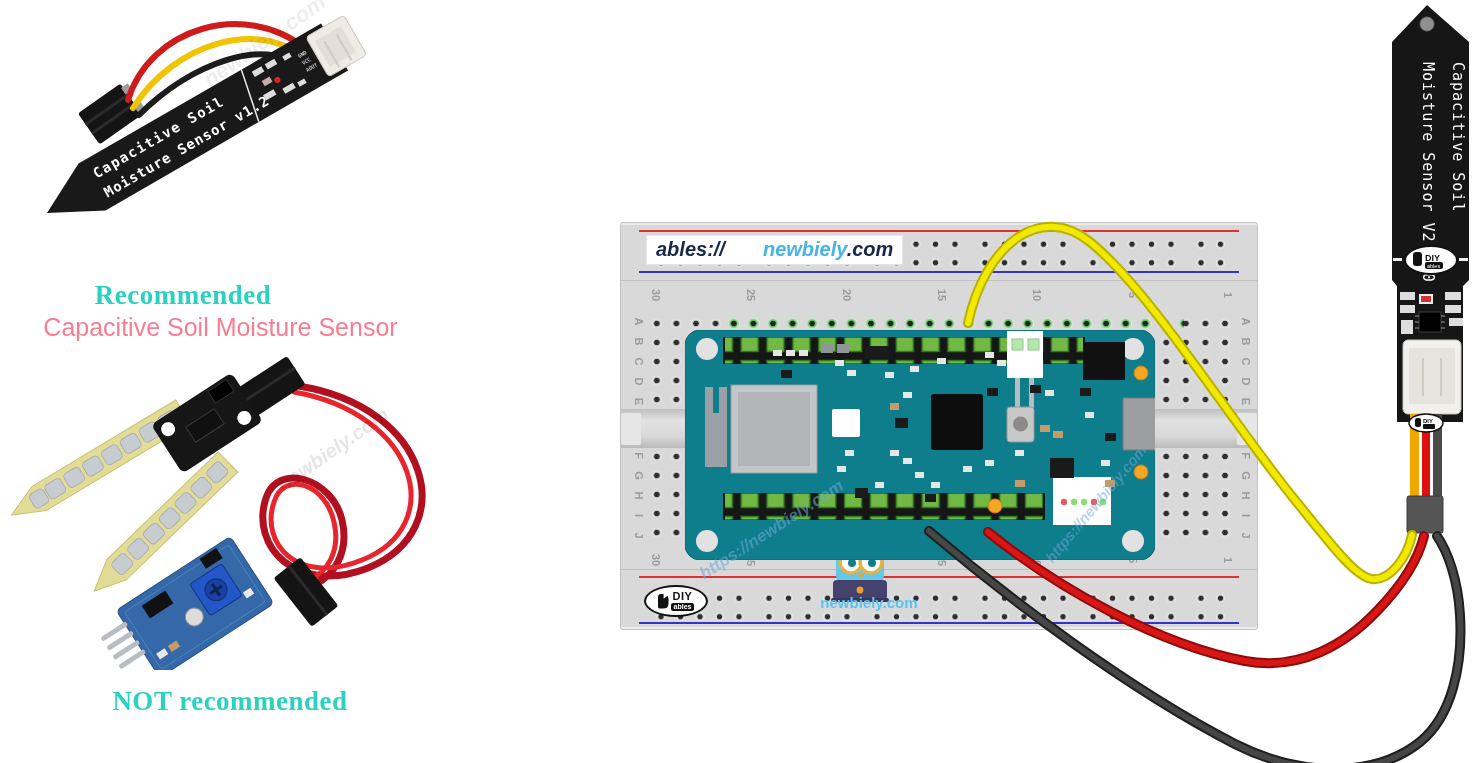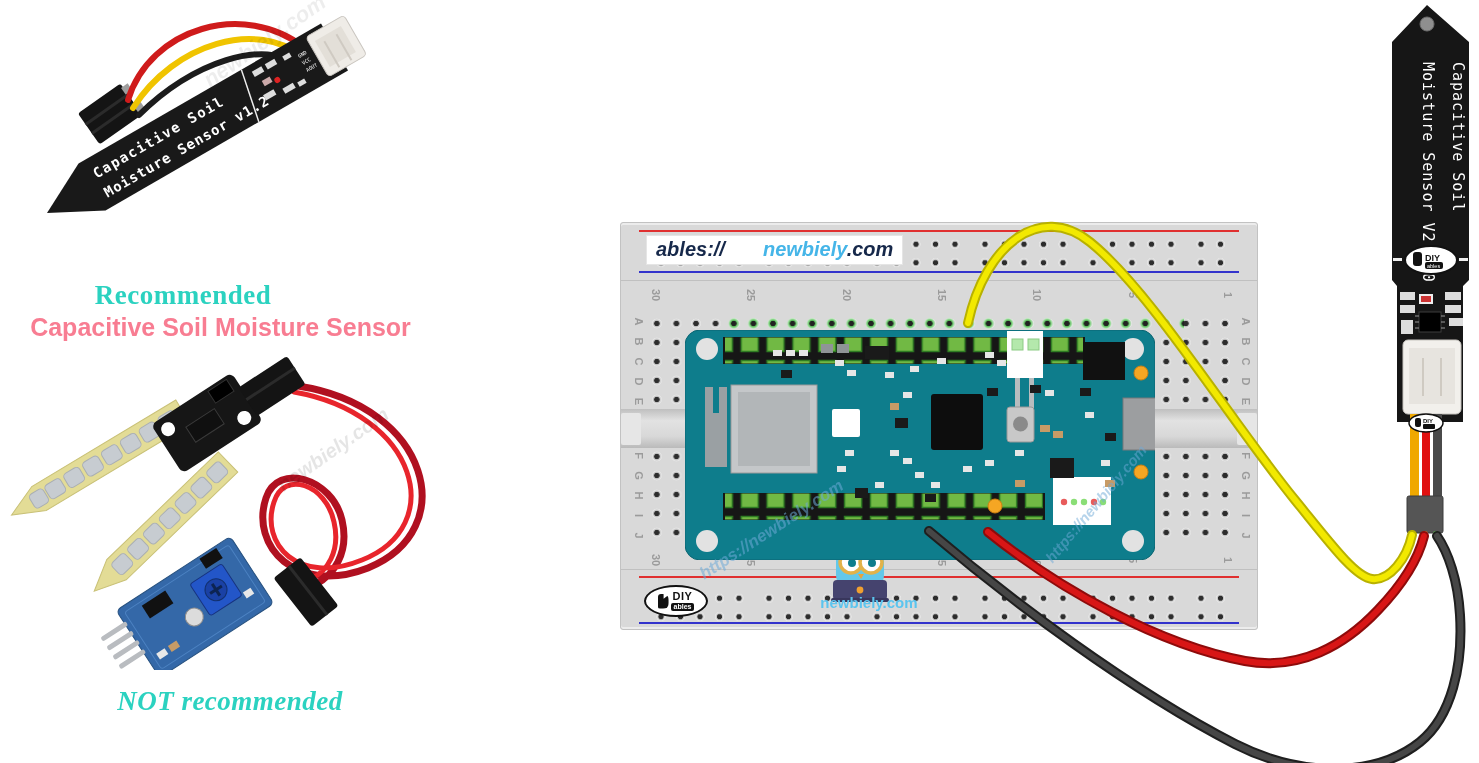--- a/index.html
+++ b/index.html
@@ -3,21 +3,21 @@
 <meta charset="utf-8">
 <style>
   html,body{margin:0;padding:0;background:#fff;}
   #canvas{position:relative;width:1479px;height:763px;background:#fff;overflow:hidden;
           font-family:"Liberation Sans",sans-serif;}
   .abs{position:absolute;}
 
   
   .cap-title{font-family:"Liberation Serif",serif;font-weight:bold;font-size:27px;
              color:#2BD2C0;text-align:center;letter-spacing:.5px;}
-  .cap-sub{font-family:"Liberation Sans",sans-serif;font-weight:bold;font-size:25px;
+  .cap-sub{font-family:"Liberation Sans",sans-serif;font-weight:normal;font-size:25px;
            color:#F87D92;text-align:center;}
 
   
   .wm{font-weight:bold;font-style:italic;white-space:nowrap;pointer-events:none;}
   .wm-gray1{left:193px;top:28px;font-size:22px;color:rgba(0,0,0,0.07);transform:rotate(-35deg);}
   .wm-gray2{left:268px;top:438px;font-size:20px;color:rgba(0,0,0,0.10);transform:rotate(-35deg);}
   .wm-blue1{left:688px;top:520px;font-size:17px;color:rgba(110,170,215,0.55);transform:rotate(-33deg);}
   .wm-blue2{left:1022px;top:495px;font-size:15px;color:rgba(110,170,215,0.50);transform:rotate(-50deg);}
 
   
@@ -189,21 +189,21 @@
         <line x1="20" y1="-3" x2="34" y2="-3" stroke="#0d2452" stroke-width="3"></line>
         <line x1="27" y1="-10" x2="27" y2="4" stroke="#0d2452" stroke-width="3"></line>
       </g>
       <rect x="30" y="-38" width="20" height="12" fill="#111"></rect>
       <rect x="-58" y="18" width="10" height="7" fill="#e8e8e8"></rect>
       <rect x="-44" y="18" width="10" height="7" fill="#c79b66"></rect>
       <rect x="48" y="14" width="9" height="7" fill="#e8e8e8"></rect>
     </g>
   </svg>
 
-  <div class="abs cap-title" style="left:90px;top:686px;width:280px;font-style:italic;">NOT recommended</div>
+  <div class="abs cap-title" style="left:90px;top:686px;width:280px;">NOT recommended</div>
 
   <div class="abs breadboard">
 
     <div class="rail-line rail-red" style="left:18px;top:7px;width:600px;"></div>
     <div class="rail-line rail-blue" style="left:18px;top:48px;width:600px;"></div>
     <div class="rail-line rail-red" style="left:18px;top:353px;width:600px;"></div>
     <div class="rail-line rail-blue" style="left:18px;top:399px;width:600px;"></div>
     <div class="sep-line" style="top:57px;"></div>
     <div class="sep-line" style="top:346px;"></div>
 

